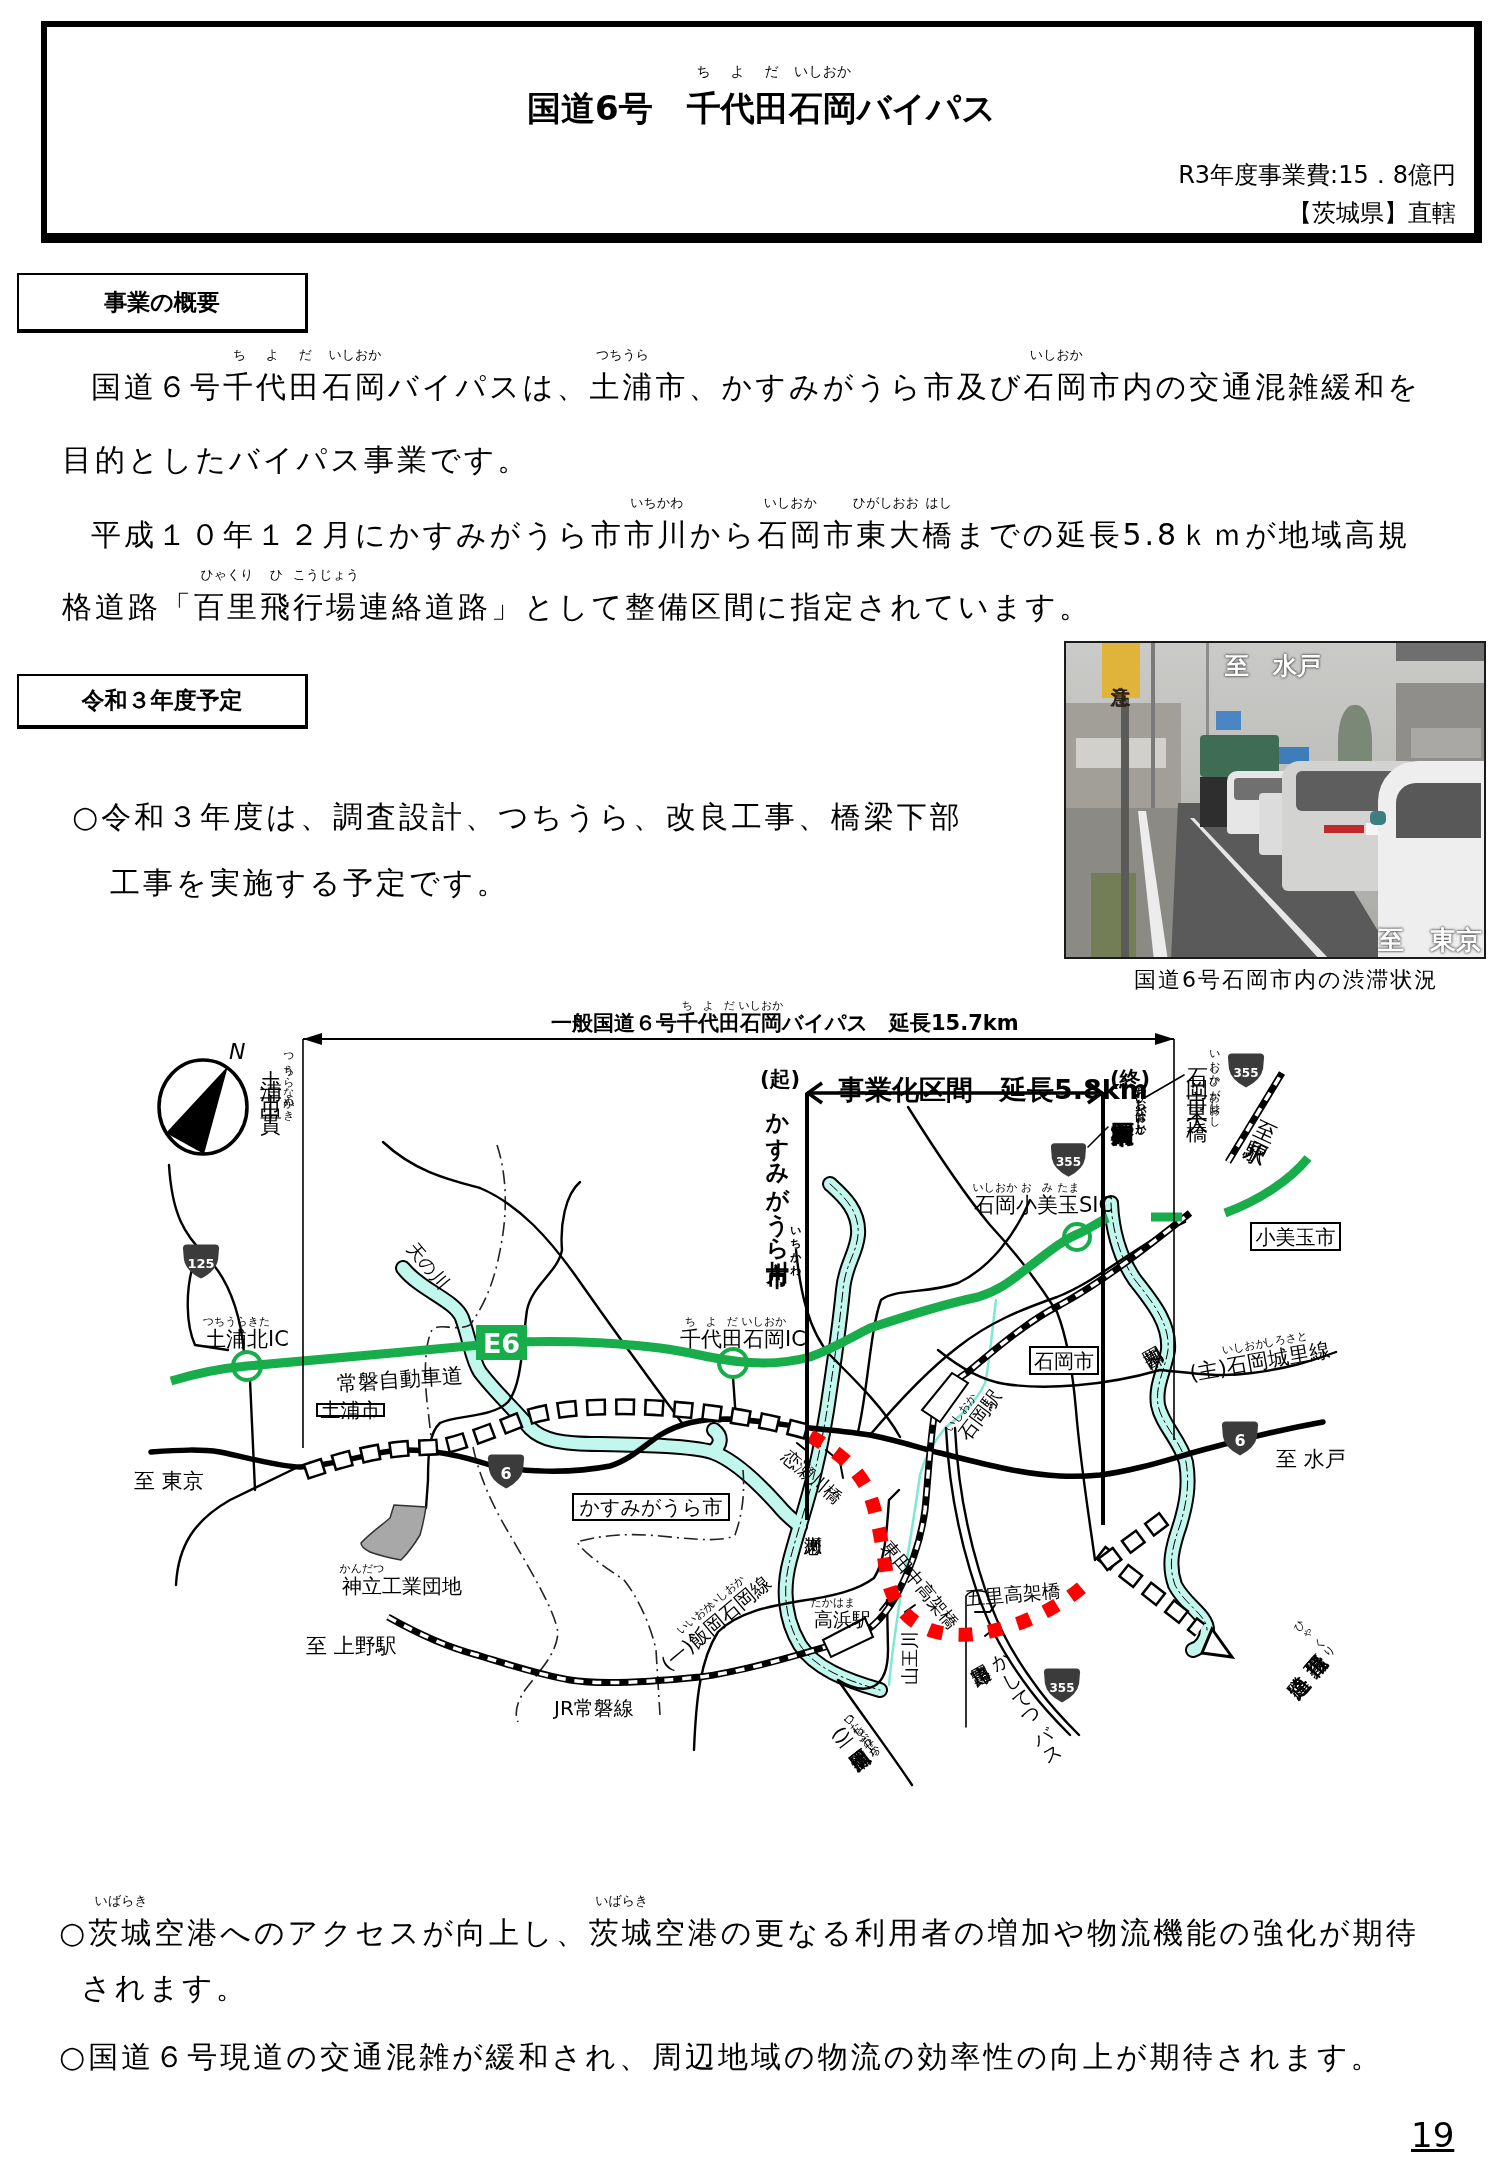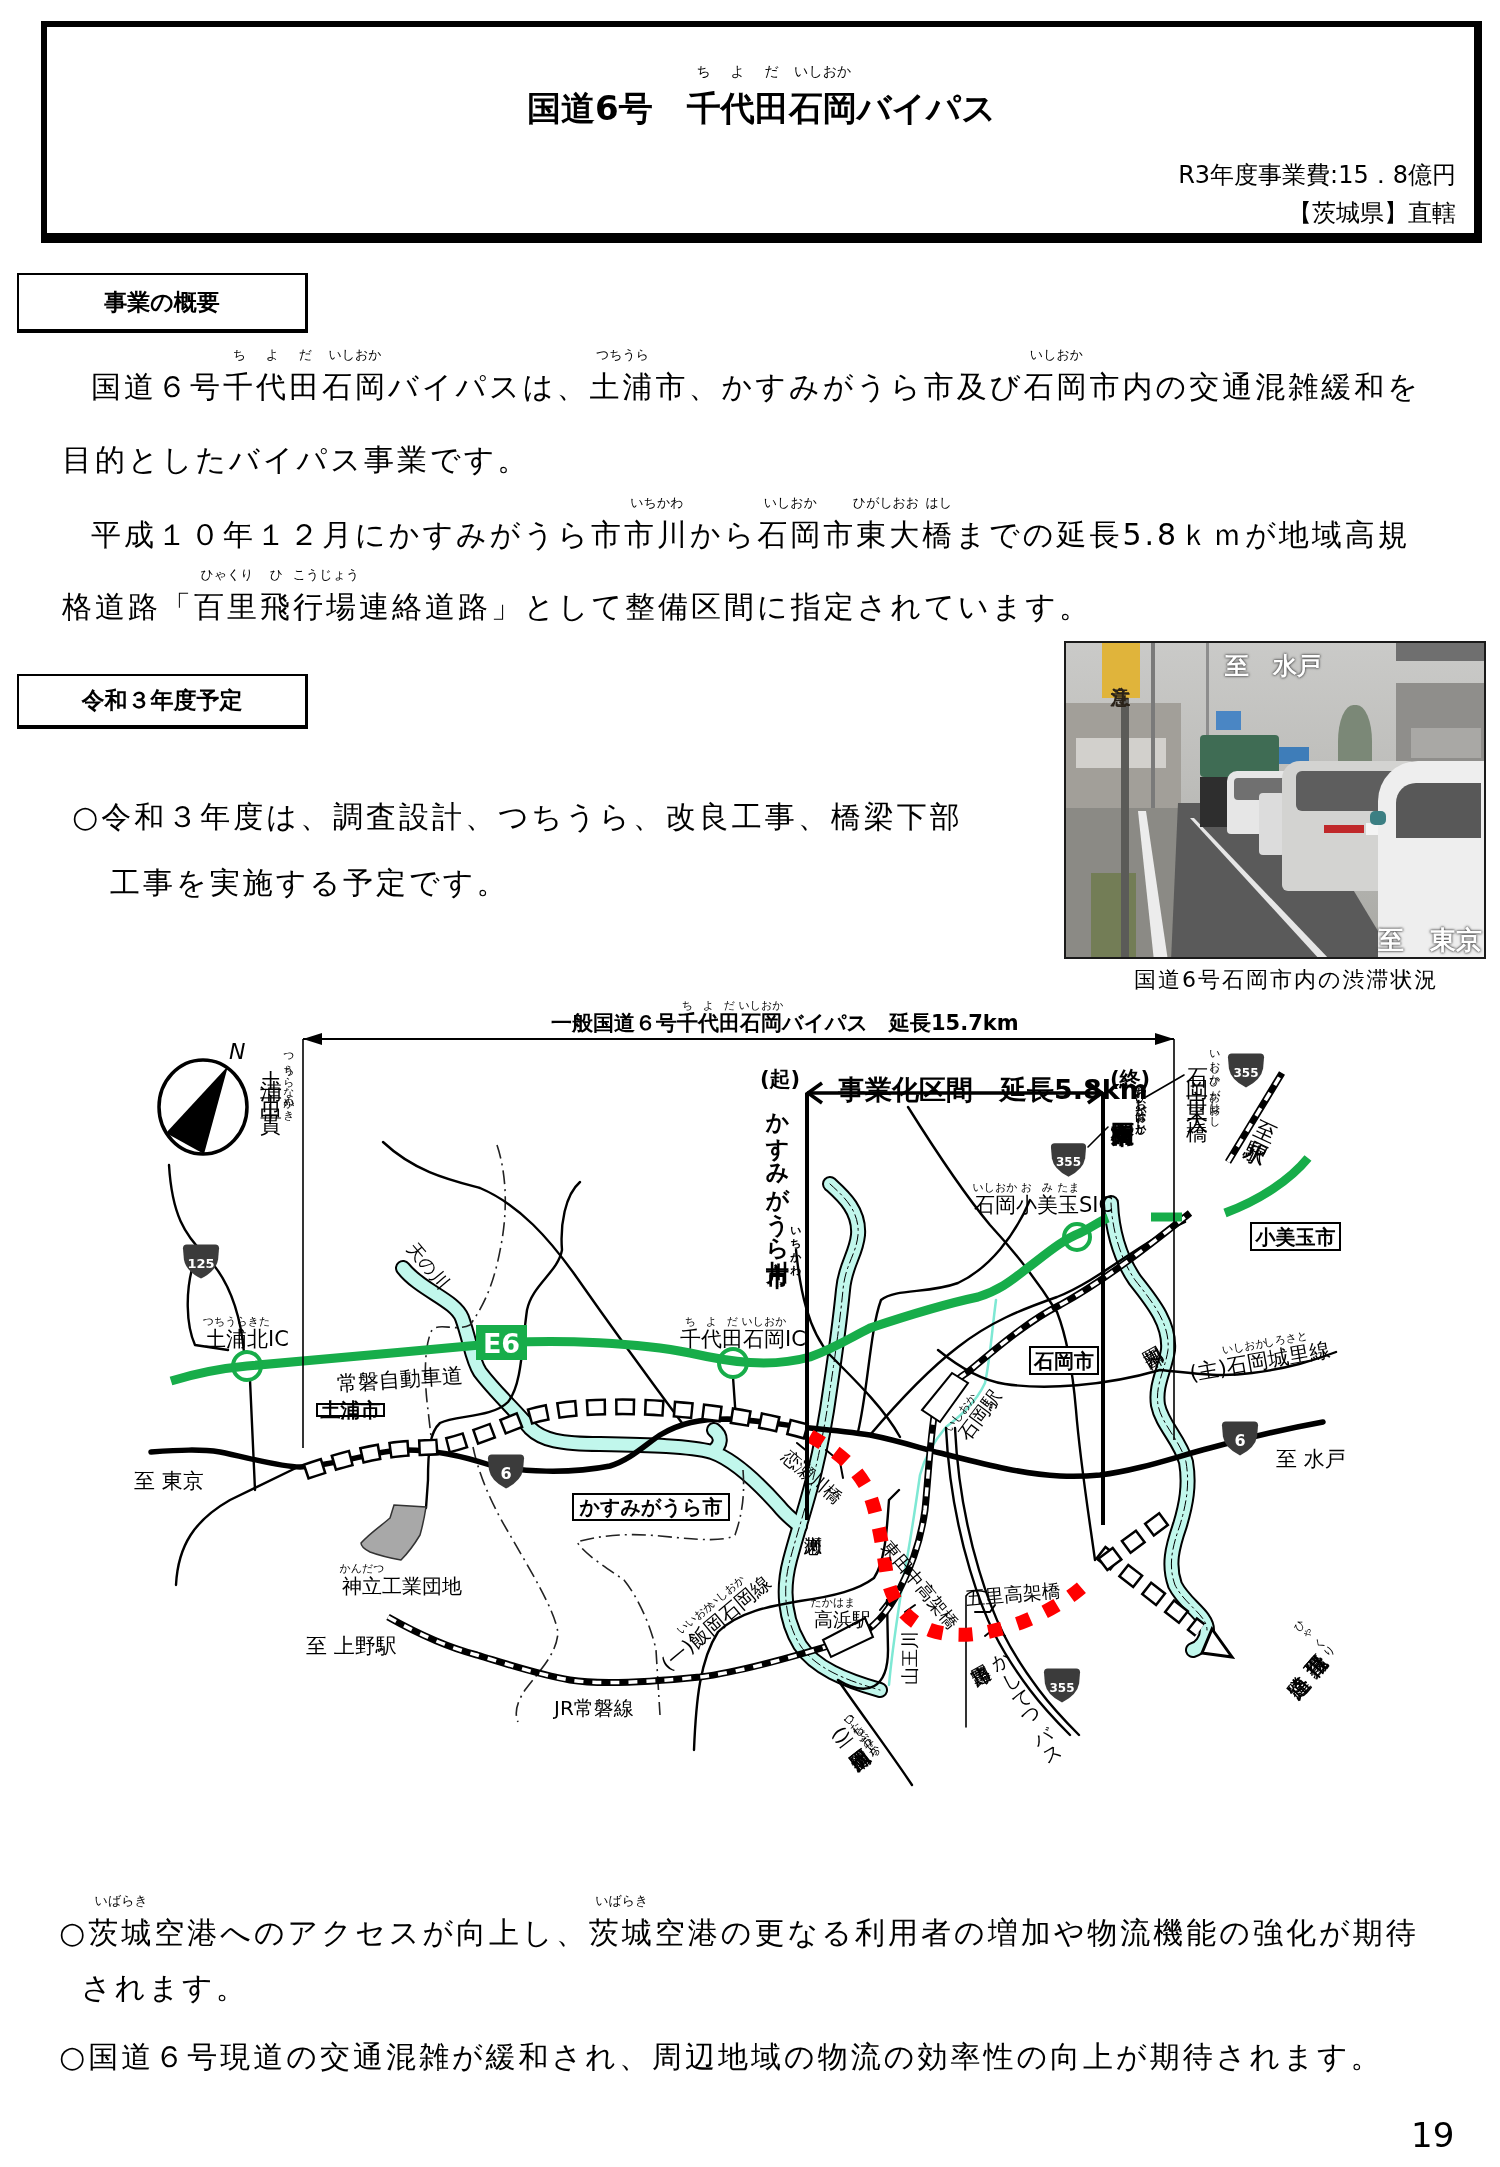--- a/index.html
+++ b/index.html
@@ -45,26 +45,26 @@
   .map-svg { position: absolute; left: 0; top: 990px; }
   .ml { position: absolute; white-space: nowrap; line-height: 1; font-size: 20px; }
   .ml .rt { font-size: 11px; margin-bottom: 2px; }
   .ml.b { font-weight: bold; }
   .ml.b .rt { font-weight: bold; }
   .v { writing-mode: vertical-rl; }
   .v .rt { left: 100%; top: 50%; bottom: auto; transform: translateY(-50%);
            margin: 0 0 0 1px; writing-mode: vertical-rl; }
   .rot { transform: translate(-50%, -50%) rotate(var(--r)); }
   .v.cols { line-height: 1.3; }
-  .city { position: absolute; border: 2px solid #000; background: #fff; font-weight: bold;
+  .city { position: absolute; border: 2px solid #000; background: #fff; font-weight: normal;
           font-size: 20px; display: flex; align-items: center; justify-content: center;
           white-space: nowrap; line-height: 1; }
   .sh-num { fill: #fff; font-family: "DejaVu Sans", sans-serif; font-weight: bold; text-anchor: middle; }
 
-  .page-number { position: absolute; left: 1411px; top: 2115px; font-size: 34px; line-height: 40px; }
+  .page-number { position: absolute; left: 1411px; top: 2115px; font-size: 34px; line-height: 40px; text-decoration: underline; }
 </style>
 </head>
 <body>
 
 <div class="page">
 
   <div class="header-box"></div>
   <div class="title">国道6号　<span class="rb">千<span class="rt">ち</span></span><span class="rb">代<span class="rt">よ</span></span><span class="rb">田<span class="rt">だ</span></span><span class="rb">石岡<span class="rt">いしおか</span></span>バイパス</div>
   <div class="hdr-right" style="top:161px">R3年度事業費:15．8億円</div>
   <div class="hdr-right" style="top:199px">【茨城県】直轄</div>

